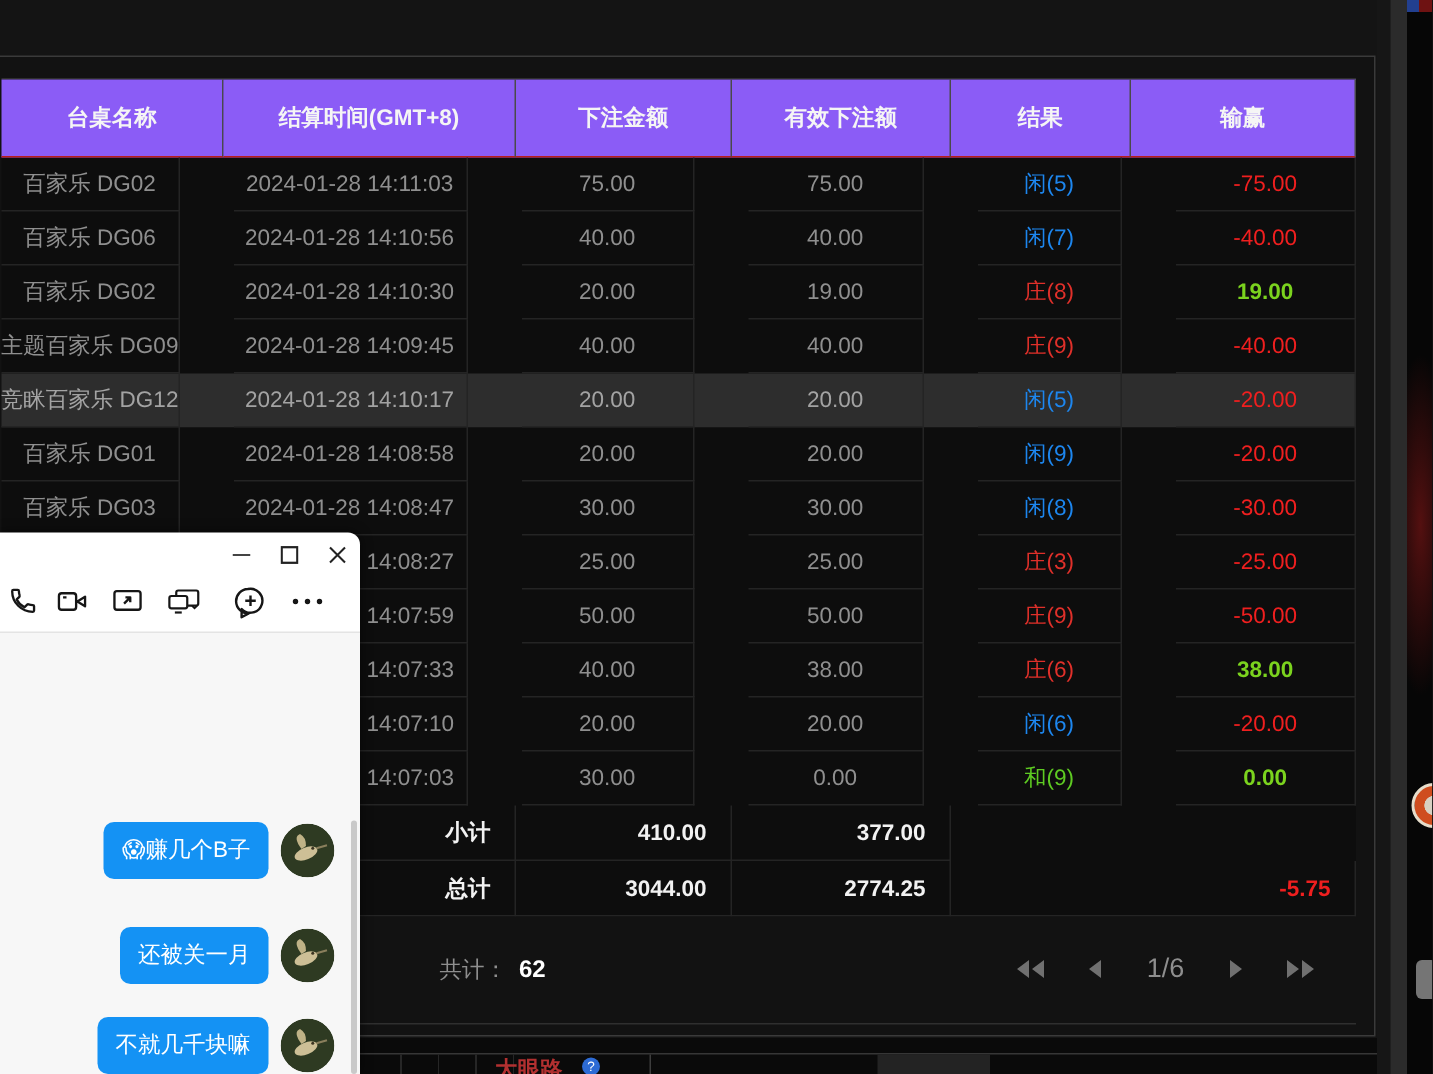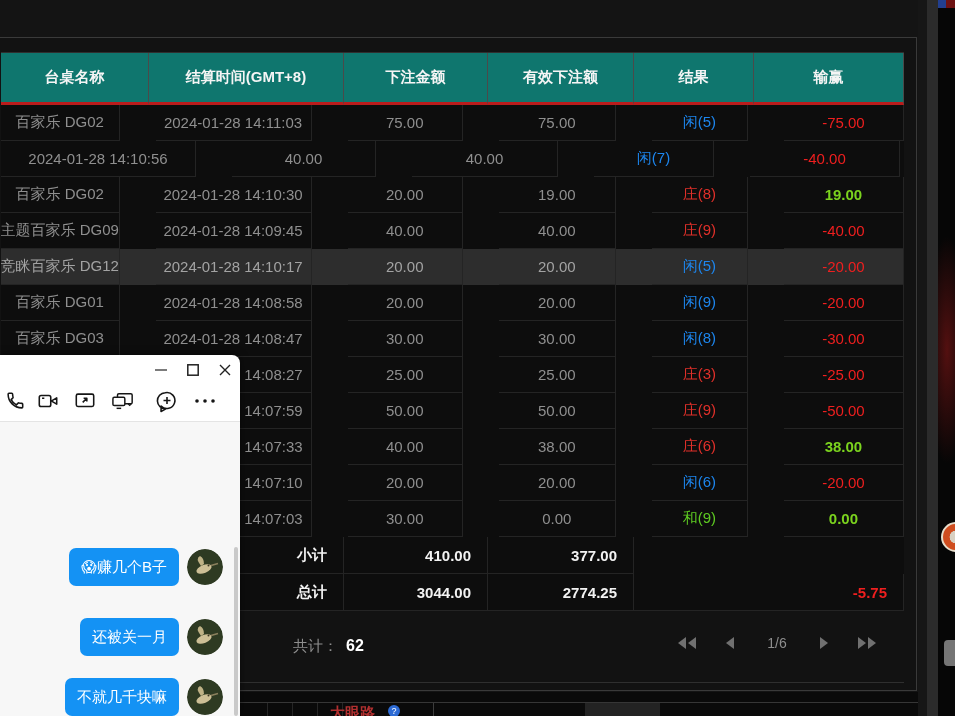--- a/index.html
+++ b/index.html
@@ -9,40 +9,40 @@
 
   
   .panel { position:absolute; left:-20px; top:37px; width:937px; height:654px;
            border:1px solid #3a3a3a; background:#121212; }
   .inner { margin:14px 0 0 20px; width:903px; border-top:1px solid #2f2f2f; }
   .trow { display:flex; width:903px; }
   .cell { display:flex; align-items:center; justify-content:center;
           border-right:1px solid #242424; border-bottom:1px solid #242424;
           font-size:15px; color:#8f8f8f; overflow:hidden; white-space:nowrap; }
   .c0{width:148px}.c1{width:195px}.c2{width:144px}.c3{width:146px}.c4{width:120px}.c5{width:150px}
-  .thead .cell { height:52px; background:#0f766e; color:#f5f5f5; font-weight:bold;
-                 border-right:1px solid #4a4a4a; border-bottom:3px solid #b91c1c; }
+  .thead .cell { height:52px; background:#8b5cf6; color:#f5f5f5; font-weight:bold;
+                 border-right:1px solid #4a4a4a; border-bottom:1px solid #b91c1c; }
   .tbody .trow { height:36px; background:#0d0d0d;gap:36px; }
   .tbody .trow.hl { background:#2d2d2d; }
   .tbody .trow.hl .cell { color:#a3a3a3; }
   .res-player { color:var(--player-blue) !important; }
   .res-banker { color:var(--banker-red) !important; }
   .res-tie    { color:var(--tie-green) !important; }
   .wl-loss    { color:var(--loss-red) !important; }
   .wl-win     { color:var(--win-green) !important; font-weight:bold; }
   .summary { height:37px; background:#0d0d0d; }
   .summary .cell { color:#f2f2f2; font-weight:bold; justify-content:flex-end; padding-right:16px; }
   .summary .cell.sp { width:343px; }
   .summary .cell.wlspan { width:270px; color:var(--loss-red); }
   .tfooter { position:relative; width:903px; height:72px; border-bottom:1px solid #2f2f2f; background:#121212; }
   .count { position:absolute; left:292px; top:26px; font-size:15px; color:#8e8e8e; }
   .count b { color:#ffffff; font-size:16px; margin-left:8px; }
   .pager { position:absolute; right:25px; top:24px; display:flex; align-items:center; gap:24px; }
   .pager svg { display:block; }
-  .page-indicator { font-size:14px; color:#8e8e8e; min-width:34px; text-align:center; }
+  .page-indicator { font-size:18px; color:#8e8e8e; min-width:34px; text-align:center; }
 
   
   .bottom-strip { position:absolute; left:0; top:692px; width:918px; height:24px; background:#0a0a0a; overflow:hidden; }
   .road-line { position:absolute; left:240px; top:10px; width:678px; height:1px; background:#363636; }
   .road-grid { position:absolute; left:243px; top:11px; width:100px; height:13px;
                background:repeating-linear-gradient(90deg, transparent 0 24px, #262626 24px 25px); }
   .road-label { position:absolute; left:330px; top:12px; font-size:15px; font-weight:bold; color:#b23030; }
   .road-help { position:absolute; left:388px; top:13px; width:12px; height:12px; border-radius:50%;
                background:#2d6bd5; color:#fff; font-size:9px; line-height:12px; text-align:center; }
   .road-vline { position:absolute; left:433px; top:11px; width:1px; height:13px; background:#3d3d3d; }
@@ -97,20 +97,21 @@
   <div class="trow">
     <div class="cell c0">百家乐 DG02</div>
     <div class="cell c1">2024-01-28 14:11:03</div>
     <div class="cell c2">75.00</div>
     <div class="cell c3">75.00</div>
     <div class="cell c4 res res-player">闲(5)</div>
     <div class="cell c5 wl wl-loss">-75.00</div>
   </div>
 
   <div class="trow">
+    <div class="cell c0">百家乐 DG06</div>
     <div class="cell c1">2024-01-28 14:10:56</div>
     <div class="cell c2">40.00</div>
     <div class="cell c3">40.00</div>
     <div class="cell c4 res res-player">闲(7)</div>
     <div class="cell c5 wl wl-loss">-40.00</div>
   </div>
 
   <div class="trow">
     <div class="cell c0">百家乐 DG02</div>
     <div class="cell c1">2024-01-28 14:10:30</div>

